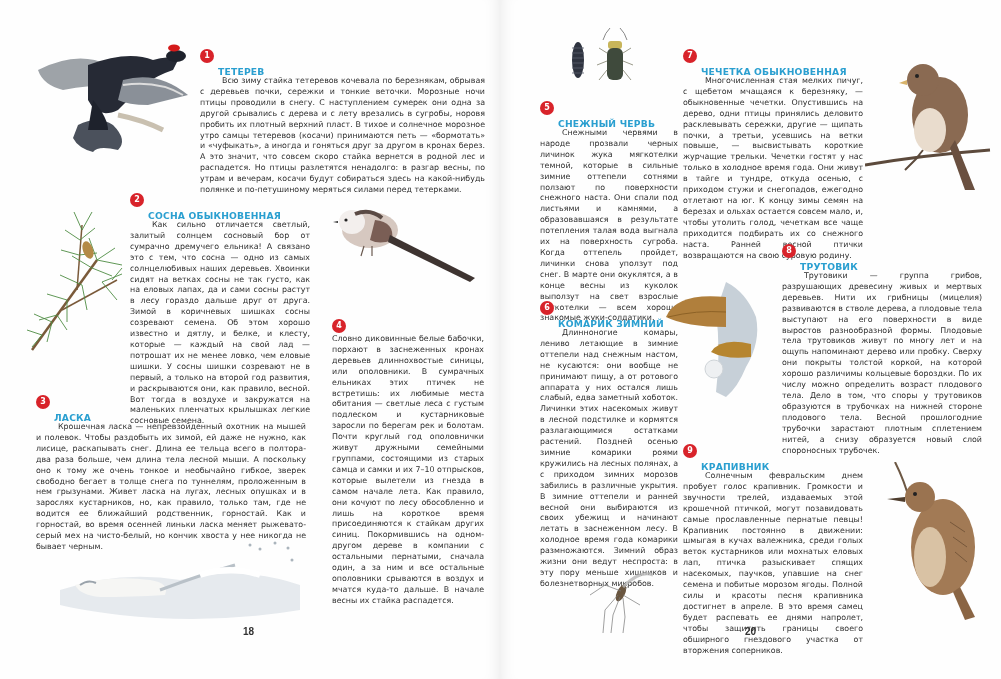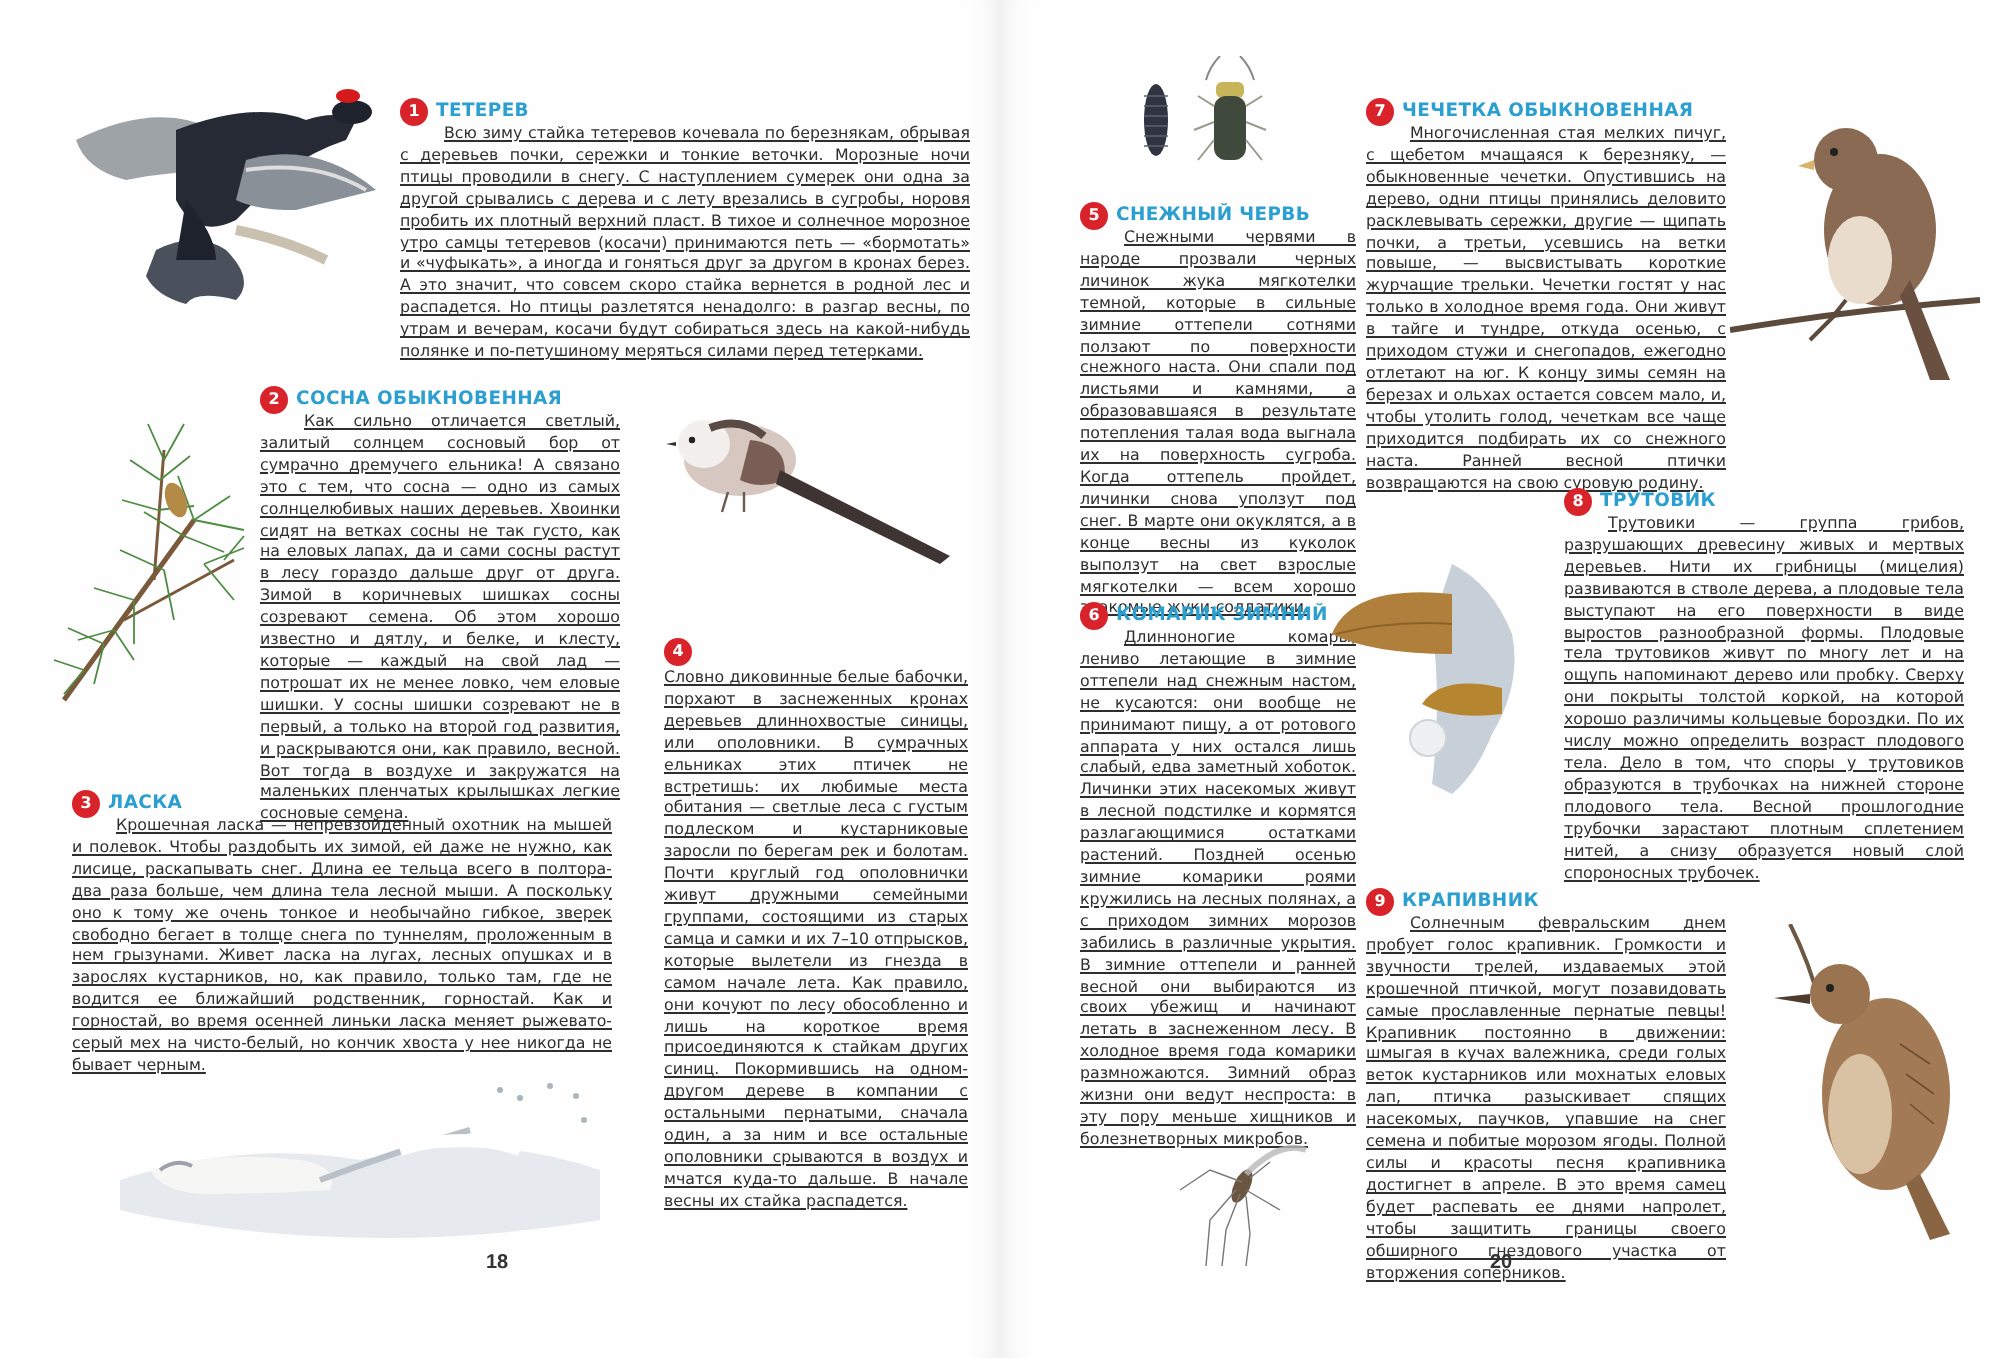--- a/index.html
+++ b/index.html
@@ -6,22 +6,22 @@
   html, body { width: 1001px; height: 679px; background: #fdfdfd; overflow: hidden; }
   body { position: relative; font-family: "DejaVu Sans", sans-serif; color: #2b2b2b; }
   .page { position: absolute; top: 0; height: 679px; background: #fefefe; }
   .page.left { left: 0; width: 500px; box-shadow: inset -14px 0 18px -16px rgba(0,0,0,0.12); }
   .page.right { left: 500px; width: 501px; box-shadow: inset 14px 0 18px -16px rgba(0,0,0,0.12); }
 
   .article { position: absolute; }
   .art-head { display: flex; align-items: flex-start; gap: 4px; margin-bottom: 1px; }
   .badge { flex: none; width: 14px; height: 14px; border-radius: 50%; background: var(--badge,#d8232a);
            color: #fff; font-size: 8px; font-weight: bold; line-height: 14px; text-align: center; margin-top: 1px; }
-  .art-title { color: var(--accent,#2a9fd0); font-weight: bold; font-size: 9.2px; letter-spacing: 0.2px; line-height: 11px; text-transform: uppercase; padding-top: 2px; }
-  .art-text { font-size: 7.9px; line-height: 10.9px; text-align: justify; text-indent: 22px; hyphens: auto; color: #2e2e2e; text-decoration: underline; }
+  .art-title { color: var(--accent,#2a9fd0); font-weight: bold; font-size: 9.2px; letter-spacing: 0.2px; line-height: 11px; text-transform: uppercase; padding-top: 2px; margin-top: 16px; }
+  .art-text { font-size: 7.9px; line-height: 10.9px; text-align: justify; text-indent: 22px; hyphens: auto; color: #2e2e2e; }
 
   .page-num { position: absolute; top: 626px; font-size: 10px; font-weight: bold; color: #333; font-family: "Liberation Sans", sans-serif; }
 
   .illus { position: absolute; }
 </style>
 </head>
 <body>
 
 <div class="page left">
 

